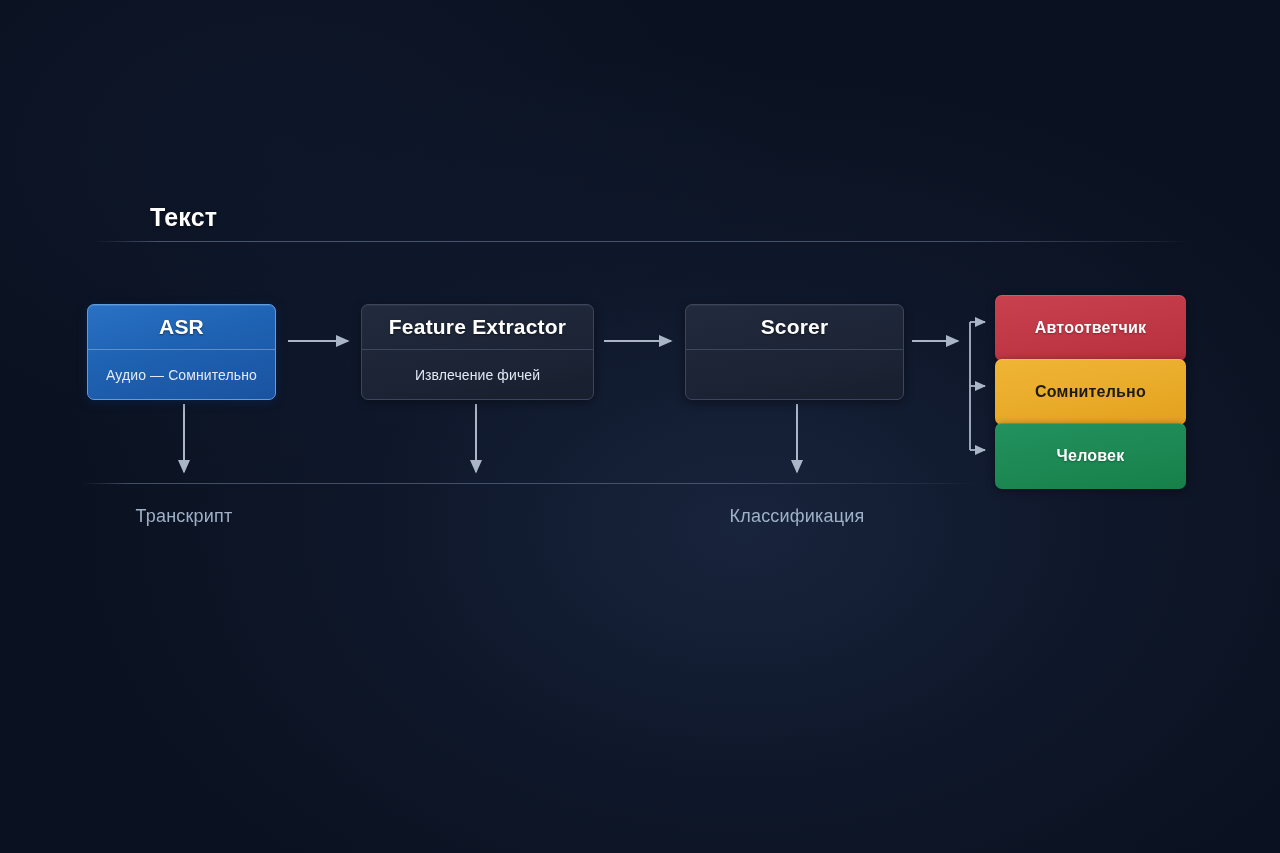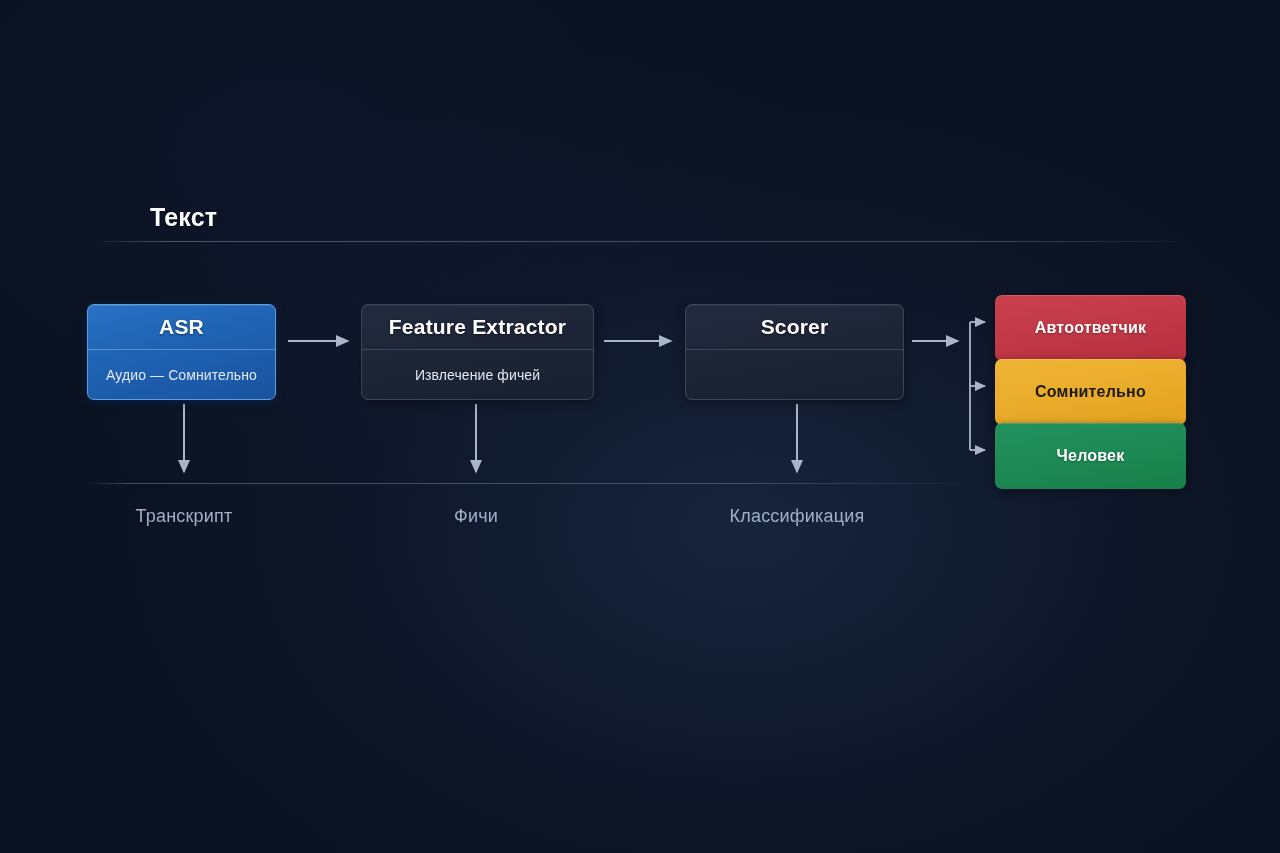--- a/index.html
+++ b/index.html
@@ -210,16 +210,15 @@
   <div class="chip warning" style="top:359px;">
     <span>Сомнительно</span>
   </div>
   <div class="chip success" style="top:423px;">
     <span>Человек</span>
   </div>
 
   <div class="rule-bottom"></div>
 
   <div class="caption" style="left:54px;">Транскрипт</div>
-  <div class="caption" style="left:346px;">Фичи</div>
   <div class="caption" style="left:667px;">Классификация</div>
 
 </div>
 
 </body></html>

